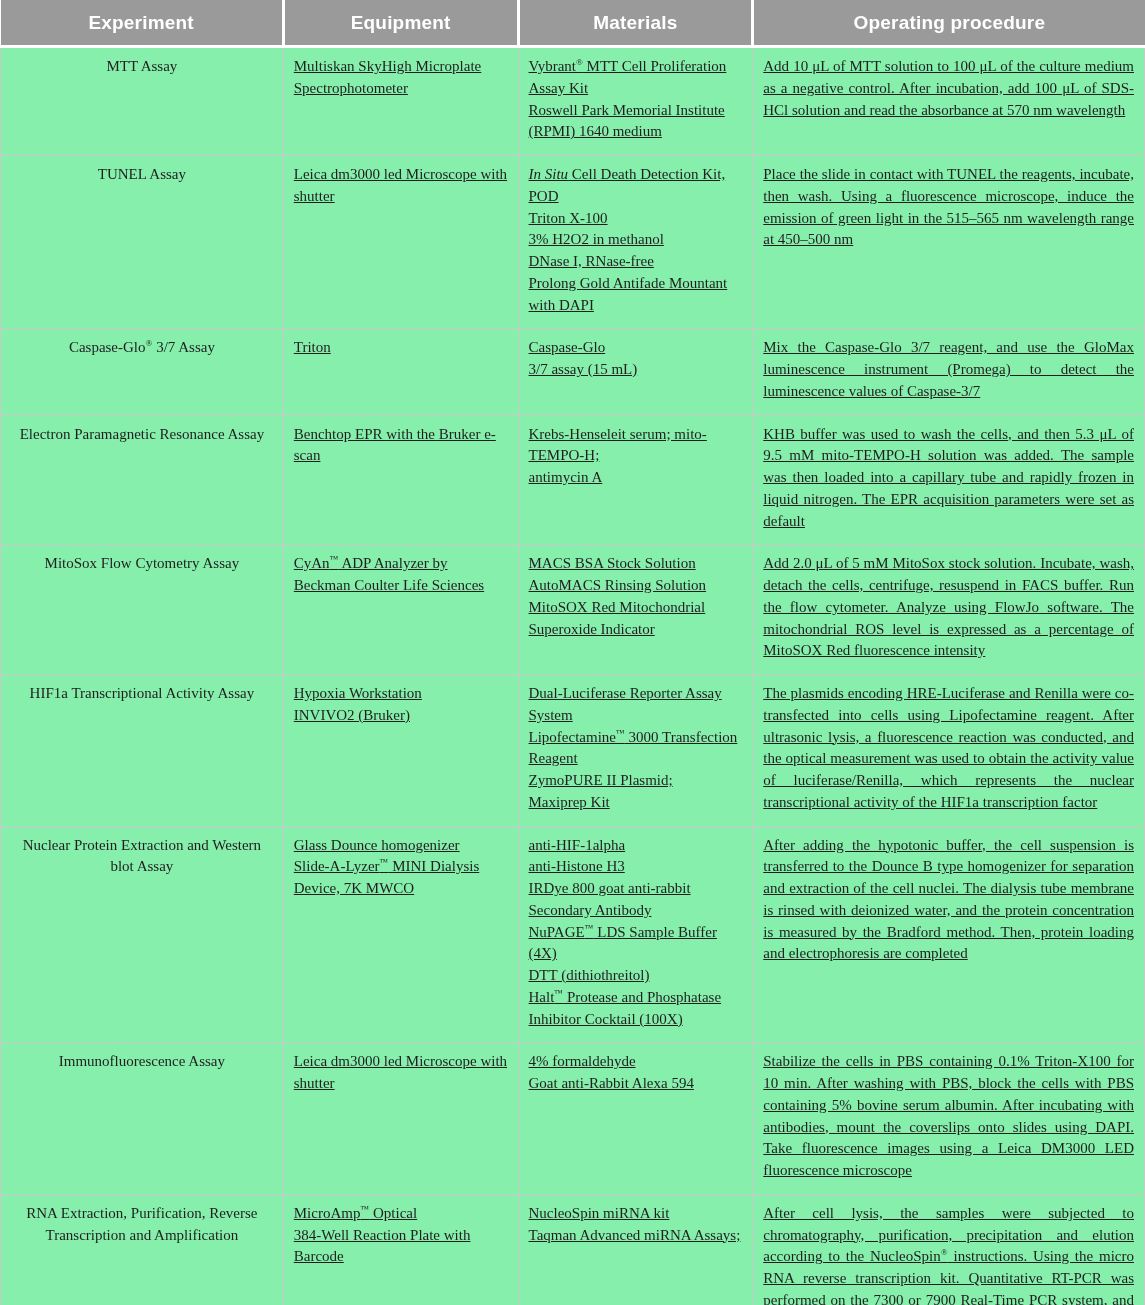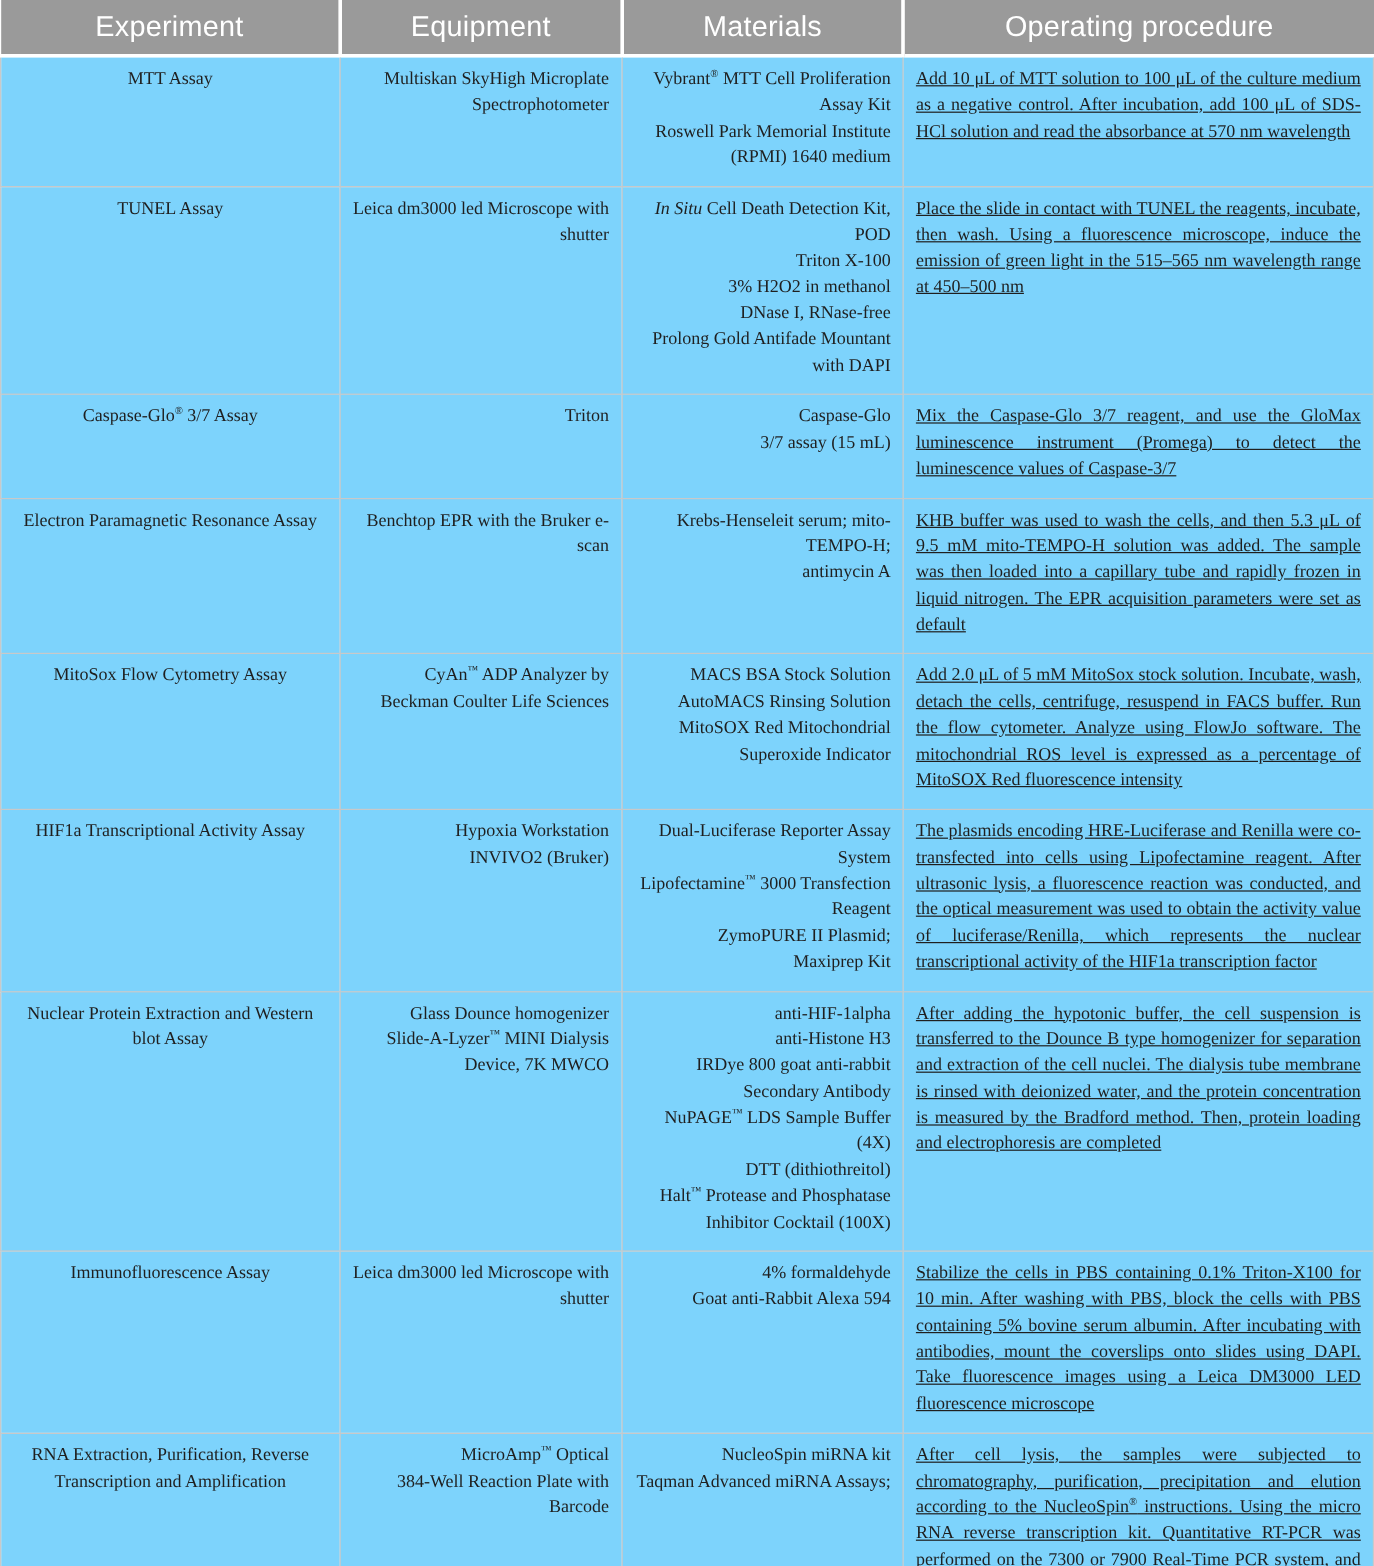--- a/index.html
+++ b/index.html
@@ -16,41 +16,41 @@
     border-collapse:collapse;
     table-layout:fixed;
     font-family:"Liberation Serif","DejaVu Serif",serif;
     font-size:15px;
     color:var(--body-text);
   }
   thead th{
     background:var(--header-bg);
     color:var(--header-text);
     font-family:"Liberation Sans","DejaVu Sans",sans-serif;
-    font-weight:400;
-    font-size:24px;
+    font-weight:700;
+    font-size:19px;
     height:45px;
     text-align:center;
     vertical-align:middle;
     border-left:3px solid #ffffff;
     border-bottom:3px solid #ffffff;
     padding:0 6px;
     letter-spacing:.2px;
   }
   thead th:first-child{border-left:none;}
   tbody td{
     vertical-align:top;
     border:1px solid var(--border);
     padding:8px 10px 12px 10px;
     line-height:1.45;
-    background:#7dd3fc;
+    background:#86efac;
     word-wrap:break-word;
   }
   td.col-exp{text-align:center;}
-  td.col-equip,td.col-mat{text-align:right;}
+  td.col-equip,td.col-mat{text-align:left;text-decoration:underline;}
   td.col-proc{text-align:justify;text-justify:inter-word;text-decoration:underline;}
   .line{display:block;}
   sup{font-size:60%;line-height:0;vertical-align:super;}
   i{font-style:italic;}
 </style>
 </head>
 <body>
 
 <div class="page">
   <table class="tbl">

